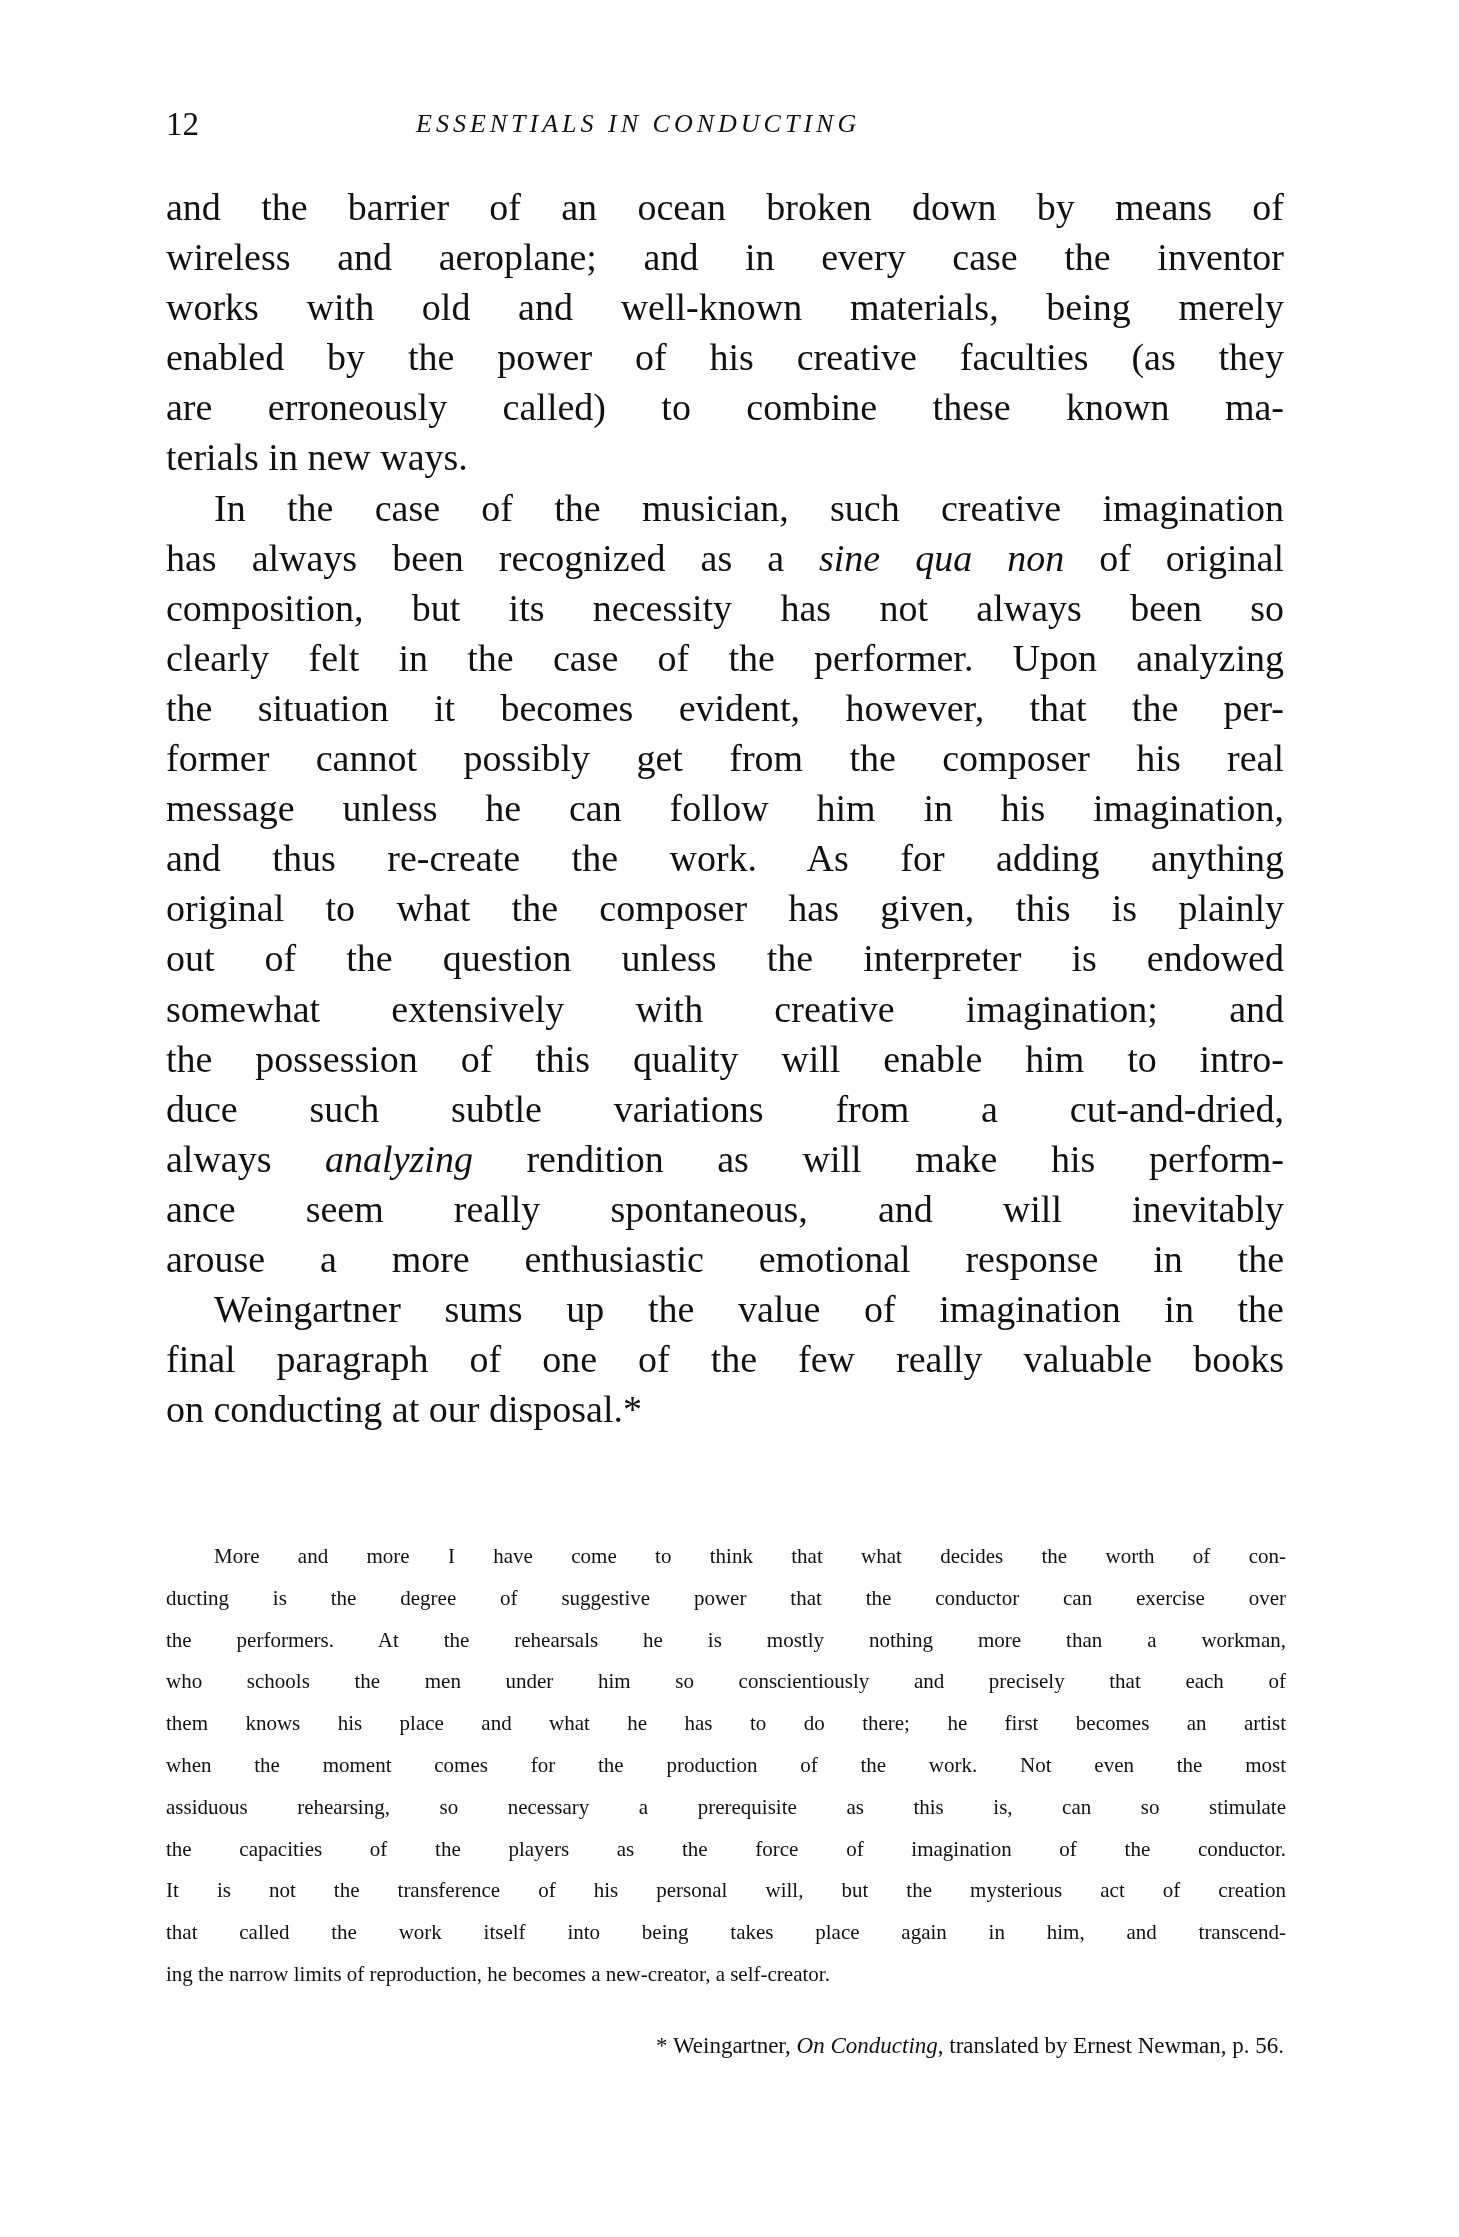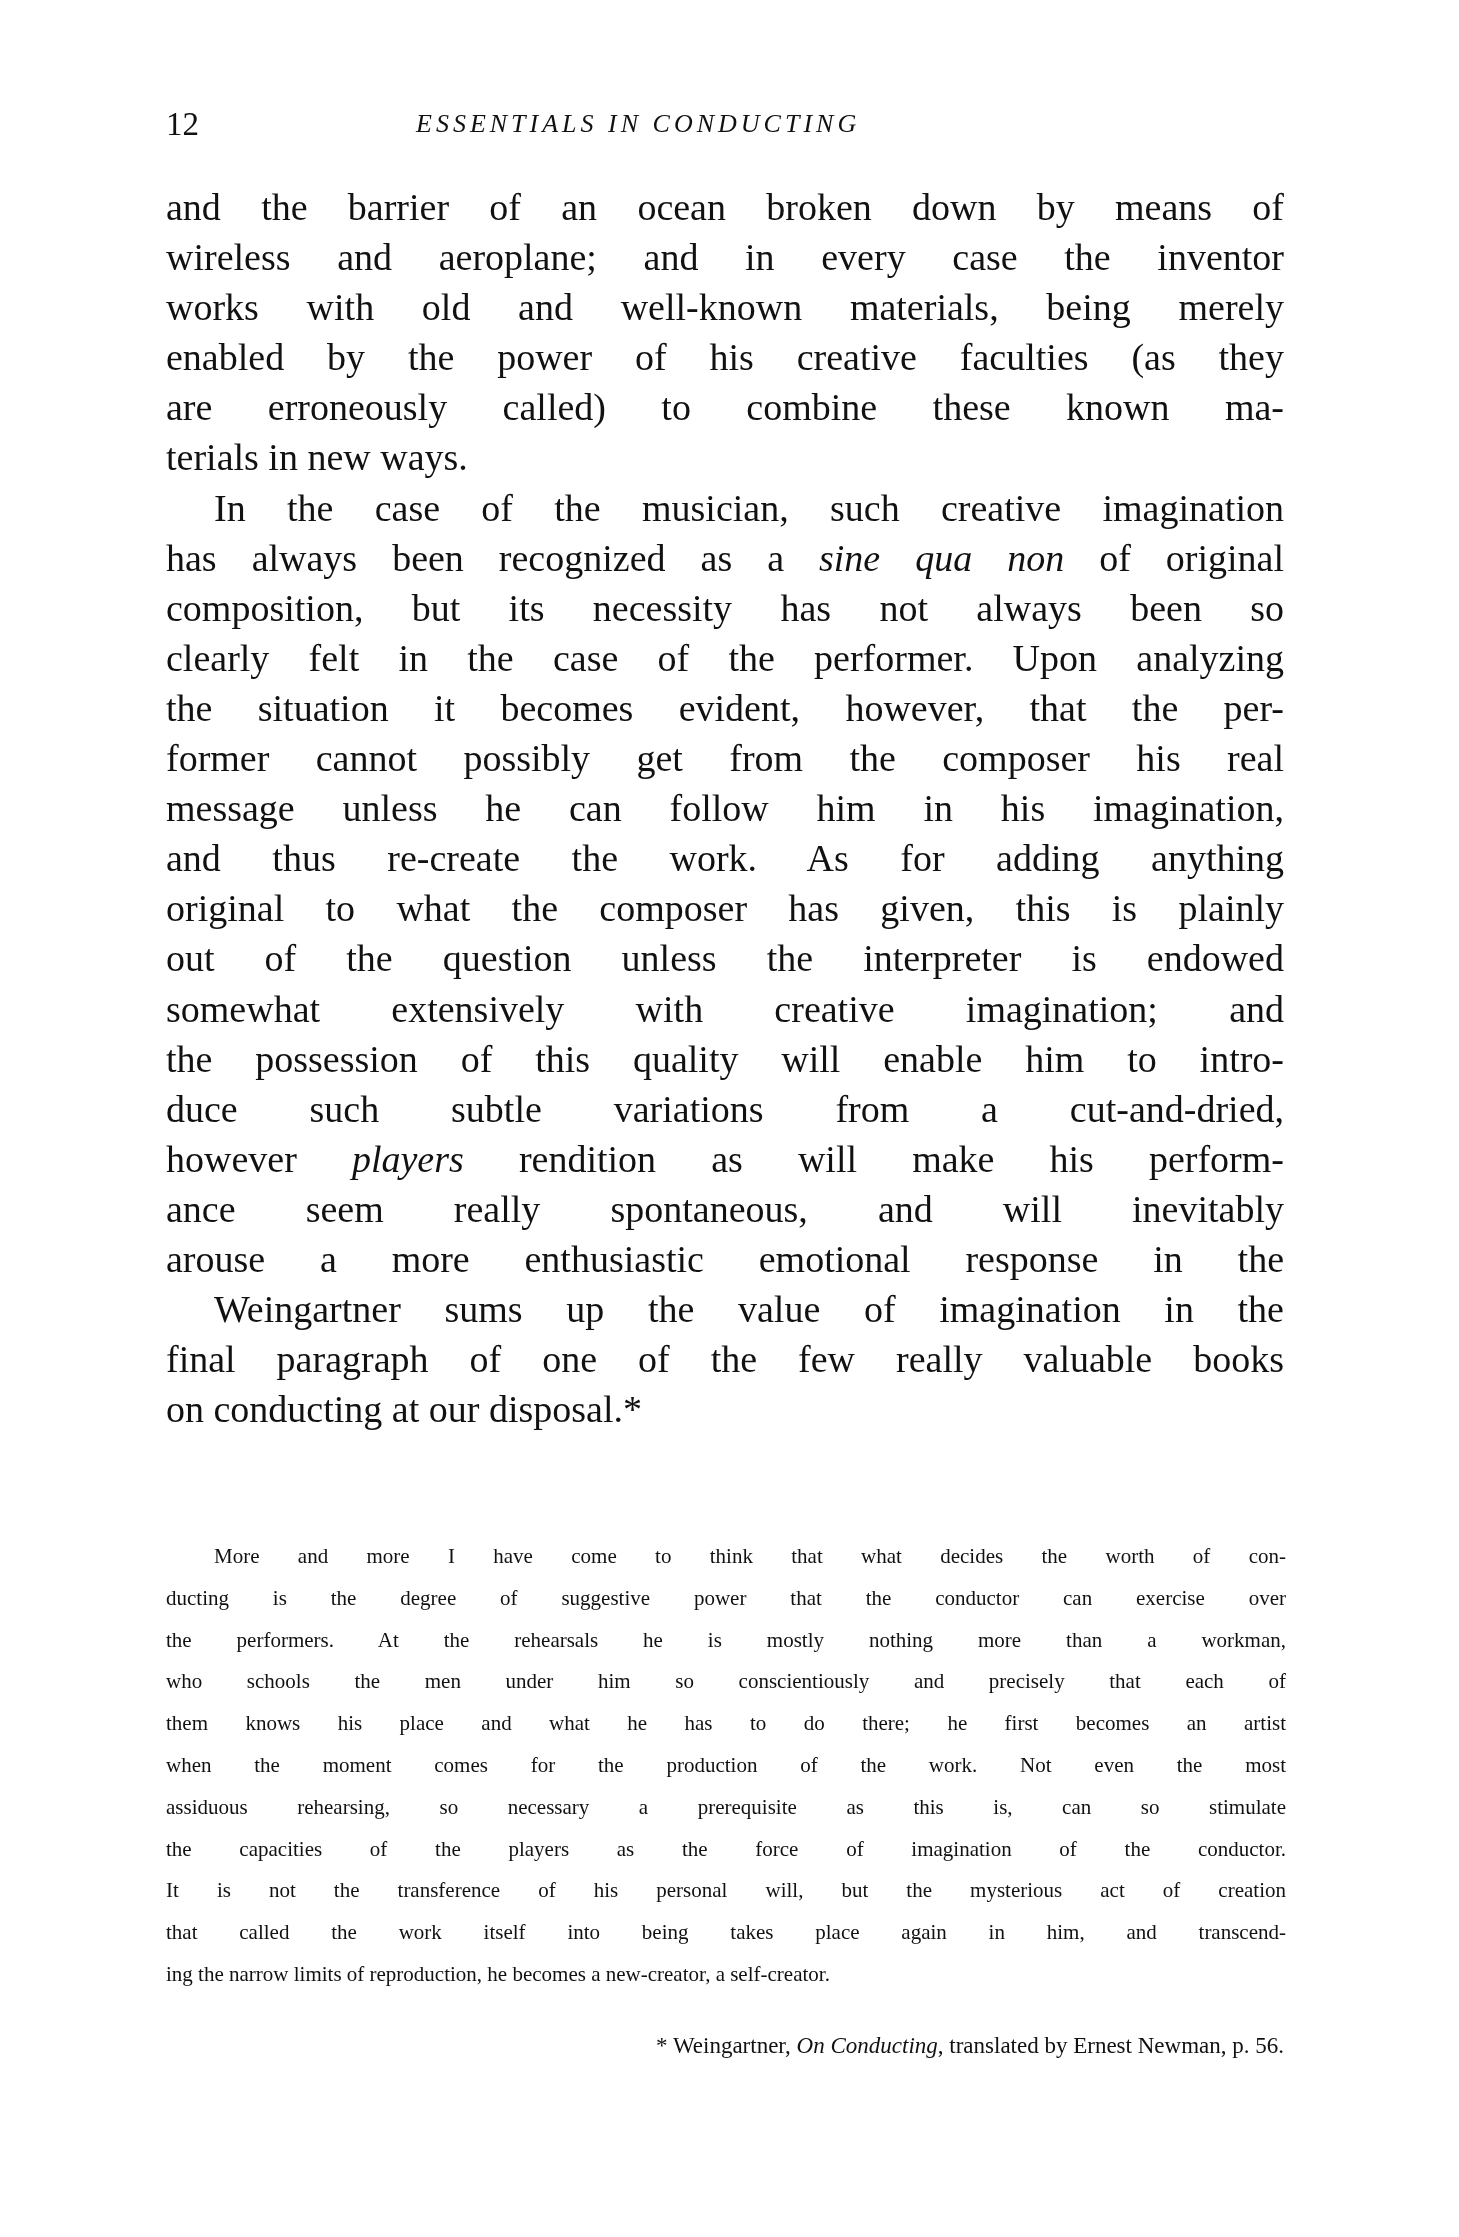--- a/index.html
+++ b/index.html
@@ -118,21 +118,21 @@
         <span class="line "><span>clearly felt in the case of the performer.  Upon analyzing</span></span>
         <span class="line "><span>the situation it becomes evident, however, that the per-</span></span>
         <span class="line "><span>former cannot possibly get from the composer his real</span></span>
         <span class="line "><span>message unless he can follow him in his imagination,</span></span>
         <span class="line "><span>and thus re-create the work.  As for adding anything</span></span>
         <span class="line "><span>original to what the composer has given, this is plainly</span></span>
         <span class="line "><span>out of the question unless the interpreter is endowed</span></span>
         <span class="line "><span>somewhat extensively with creative imagination;  and</span></span>
         <span class="line "><span>the possession of this quality will enable him to intro-</span></span>
         <span class="line "><span>duce such subtle variations from a cut-and-dried,</span></span>
-        <span class="line "><span>however </span><span class="it">players</span><span> rendition as will make his perform-</span></span>
+        <span class="line "><span>always </span><span class="it">analyzing</span><span> rendition as will make his perform-</span></span>
         <span class="line "><span>ance seem really spontaneous, and will inevitably</span></span>
         <span class="line "><span>arouse a more enthusiastic emotional response in the</span></span>
       </div>
       <div>
         <span class="line  indent"><span>Weingartner sums up the value of imagination in the</span></span>
         <span class="line "><span>final paragraph of one of the few really valuable books</span></span>
         <span class="line  last"><span>on conducting at our disposal.*</span></span>
       </div>
     </div>
 

